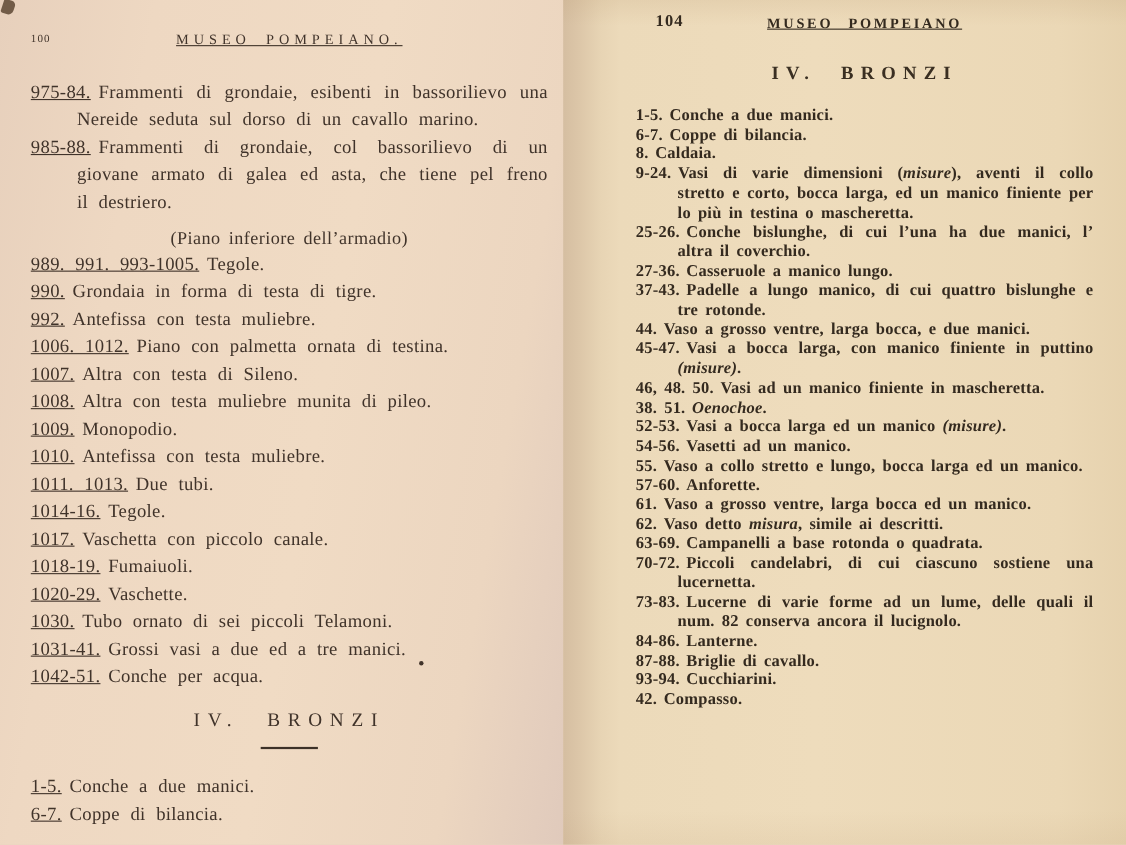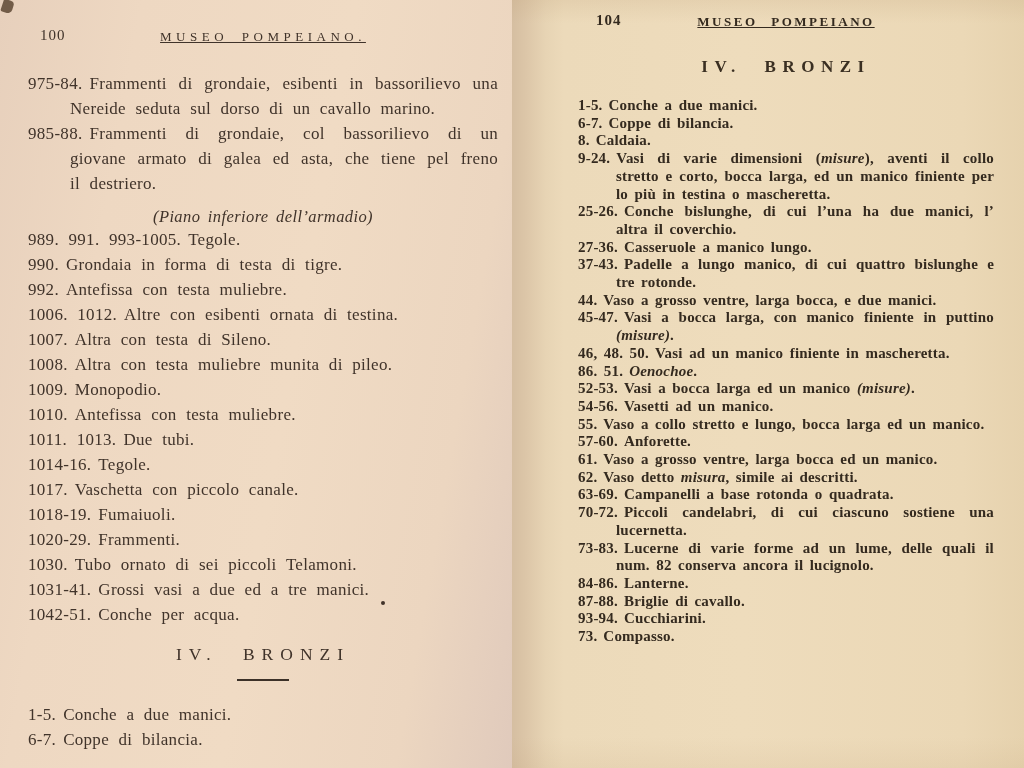--- a/index.html
+++ b/index.html
@@ -11,31 +11,31 @@
   .page{position:absolute;top:0;height:768px;box-sizing:border-box;}
   
   .page-left{
     left:0;width:512px;
     background:linear-gradient(100deg,#e7d0bc 0%,#eed8c2 22%,#f0dbc4 55%,#ecd6c0 82%,#e0cabc 100%);
     color:#40332a;
     padding:27px 14px 0 28px;
   }
   .page-left .content{width:470px;}
   .runhead{position:relative;height:17px;line-height:17px;text-align:center;}
-  .pagenum{position:absolute;left:12px;top:0;font-size:15px;letter-spacing:1px;}
+  .pagenum{position:absolute;left:0;top:0;font-size:10px;letter-spacing:1px;}
   .runtitle{font-size:13px;letter-spacing:4.5px;word-spacing:6px;text-decoration:underline;}
   .page-left .list .item{
     font-size:17px;line-height:25px;margin:0;
     text-align:justify;text-indent:-42px;padding-left:42px;
     letter-spacing:0.3px;word-spacing:5px;
   }
-  .page-left .num{margin-right:7px;}
+  .page-left .num{margin-right:7px;text-decoration:underline;}
   .list-top{margin-top:27px;}
   .subheading{
-    margin-top:11px;text-align:center;font-style:italic;
+    margin-top:11px;text-align:center;
     font-size:16.5px;line-height:20px;letter-spacing:0.4px;word-spacing:3px;
   }
   .list-mid{}
   .list-mid .item{line-height:26.5px;}
   .bronzi-left{
     margin:16px 0 0 0;text-align:center;font-weight:normal;
     font-size:17.5px;line-height:22px;letter-spacing:7px;word-spacing:14px;
   }
   .rule{width:52px;height:2px;background:#3c3128;margin:14px auto 0 auto;}
   .list-bot{margin-top:21px;}
@@ -92,39 +92,39 @@
     <div class="subheading">(Piano inferiore dell’armadio)</div>
 
     <div class="list list-mid">
 
         <p class="item"><span class="num">989. 991. 993-1005.</span><span class="txt"><span>Tegole.</span></span></p>
 
         <p class="item"><span class="num">990.</span><span class="txt"><span>Grondaia in forma di testa di tigre.</span></span></p>
 
         <p class="item"><span class="num">992.</span><span class="txt"><span>Antefissa con testa muliebre.</span></span></p>
 
-        <p class="item"><span class="num">1006. 1012.</span><span class="txt"><span>Altre con esibenti ornata di testina.</span></span></p>
+        <p class="item"><span class="num">1006. 1012.</span><span class="txt"><span>Piano con palmetta ornata di testina.</span></span></p>
 
         <p class="item"><span class="num">1007.</span><span class="txt"><span>Altra con testa di Sileno.</span></span></p>
 
         <p class="item"><span class="num">1008.</span><span class="txt"><span>Altra con testa muliebre munita di pileo.</span></span></p>
 
         <p class="item"><span class="num">1009.</span><span class="txt"><span>Monopodio.</span></span></p>
 
         <p class="item"><span class="num">1010.</span><span class="txt"><span>Antefissa con testa muliebre.</span></span></p>
 
         <p class="item"><span class="num">1011. 1013.</span><span class="txt"><span>Due tubi.</span></span></p>
 
         <p class="item"><span class="num">1014-16.</span><span class="txt"><span>Tegole.</span></span></p>
 
         <p class="item"><span class="num">1017.</span><span class="txt"><span>Vaschetta con piccolo canale.</span></span></p>
 
         <p class="item"><span class="num">1018-19.</span><span class="txt"><span>Fumaiuoli.</span></span></p>
 
-        <p class="item"><span class="num">1020-29.</span><span class="txt"><span>Frammenti.</span></span></p>
+        <p class="item"><span class="num">1020-29.</span><span class="txt"><span>Vaschette.</span></span></p>
 
         <p class="item"><span class="num">1030.</span><span class="txt"><span>Tubo ornato di sei piccoli Telamoni.</span></span></p>
 
         <p class="item"><span class="num">1031-41.</span><span class="txt"><span>Grossi vasi a due ed a tre manici.</span></span></p>
 
         <p class="item"><span class="num">1042-51.</span><span class="txt"><span>Conche per acqua.</span></span></p>
       </div>
 
     <h2 class="bronzi-left">IV. BRONZI</h2>
     <div class="rule"></div>
@@ -164,21 +164,21 @@
         <p class="item"><span class="num">27-36.</span><span class="txt"><span>Casseruole a manico lungo.</span></span></p>
 
         <p class="item"><span class="num">37-43.</span><span class="txt"><span>Padelle a lungo manico, di cui quattro bislunghe e tre rotonde.</span></span></p>
 
         <p class="item"><span class="num">44.</span><span class="txt"><span>Vaso a grosso ventre, larga bocca, e due manici.</span></span></p>
 
         <p class="item"><span class="num">45-47.</span><span class="txt"><span>Vasi a bocca larga, con manico finiente in puttino </span><span class="it">(misure)</span><span>.</span></span></p>
 
         <p class="item"><span class="num">46, 48. 50.</span><span class="txt"><span>Vasi ad un manico finiente in mascheretta.</span></span></p>
 
-        <p class="item"><span class="num">86. 51.</span><span class="txt"><span class="it">Oenochoe</span><span>.</span></span></p>
+        <p class="item"><span class="num">38. 51.</span><span class="txt"><span class="it">Oenochoe</span><span>.</span></span></p>
 
         <p class="item"><span class="num">52-53.</span><span class="txt"><span>Vasi a bocca larga ed un manico </span><span class="it">(misure)</span><span>.</span></span></p>
 
         <p class="item"><span class="num">54-56.</span><span class="txt"><span>Vasetti ad un manico.</span></span></p>
 
         <p class="item"><span class="num">55.</span><span class="txt"><span>Vaso a collo stretto e lungo, bocca larga ed un manico.</span></span></p>
 
         <p class="item"><span class="num">57-60.</span><span class="txt"><span>Anforette.</span></span></p>
 
         <p class="item"><span class="num">61.</span><span class="txt"><span>Vaso a grosso ventre, larga bocca ed un manico.</span></span></p>
@@ -191,16 +191,16 @@
 
         <p class="item"><span class="num">73-83.</span><span class="txt"><span>Lucerne di varie forme ad un lume, delle quali il num. 82 conserva ancora il lucignolo.</span></span></p>
 
         <p class="item"><span class="num">84-86.</span><span class="txt"><span>Lanterne.</span></span></p>
 
         <p class="item"><span class="num">87-88.</span><span class="txt"><span>Briglie di cavallo.</span></span></p>
 
 
         <p class="item"><span class="num">93-94.</span><span class="txt"><span>Cucchiarini.</span></span></p>
 
-        <p class="item"><span class="num">73.</span><span class="txt"><span>Compasso.</span></span></p>
+        <p class="item"><span class="num">42.</span><span class="txt"><span>Compasso.</span></span></p>
       </div>
   </div>
 </div>
 
 </body></html>

